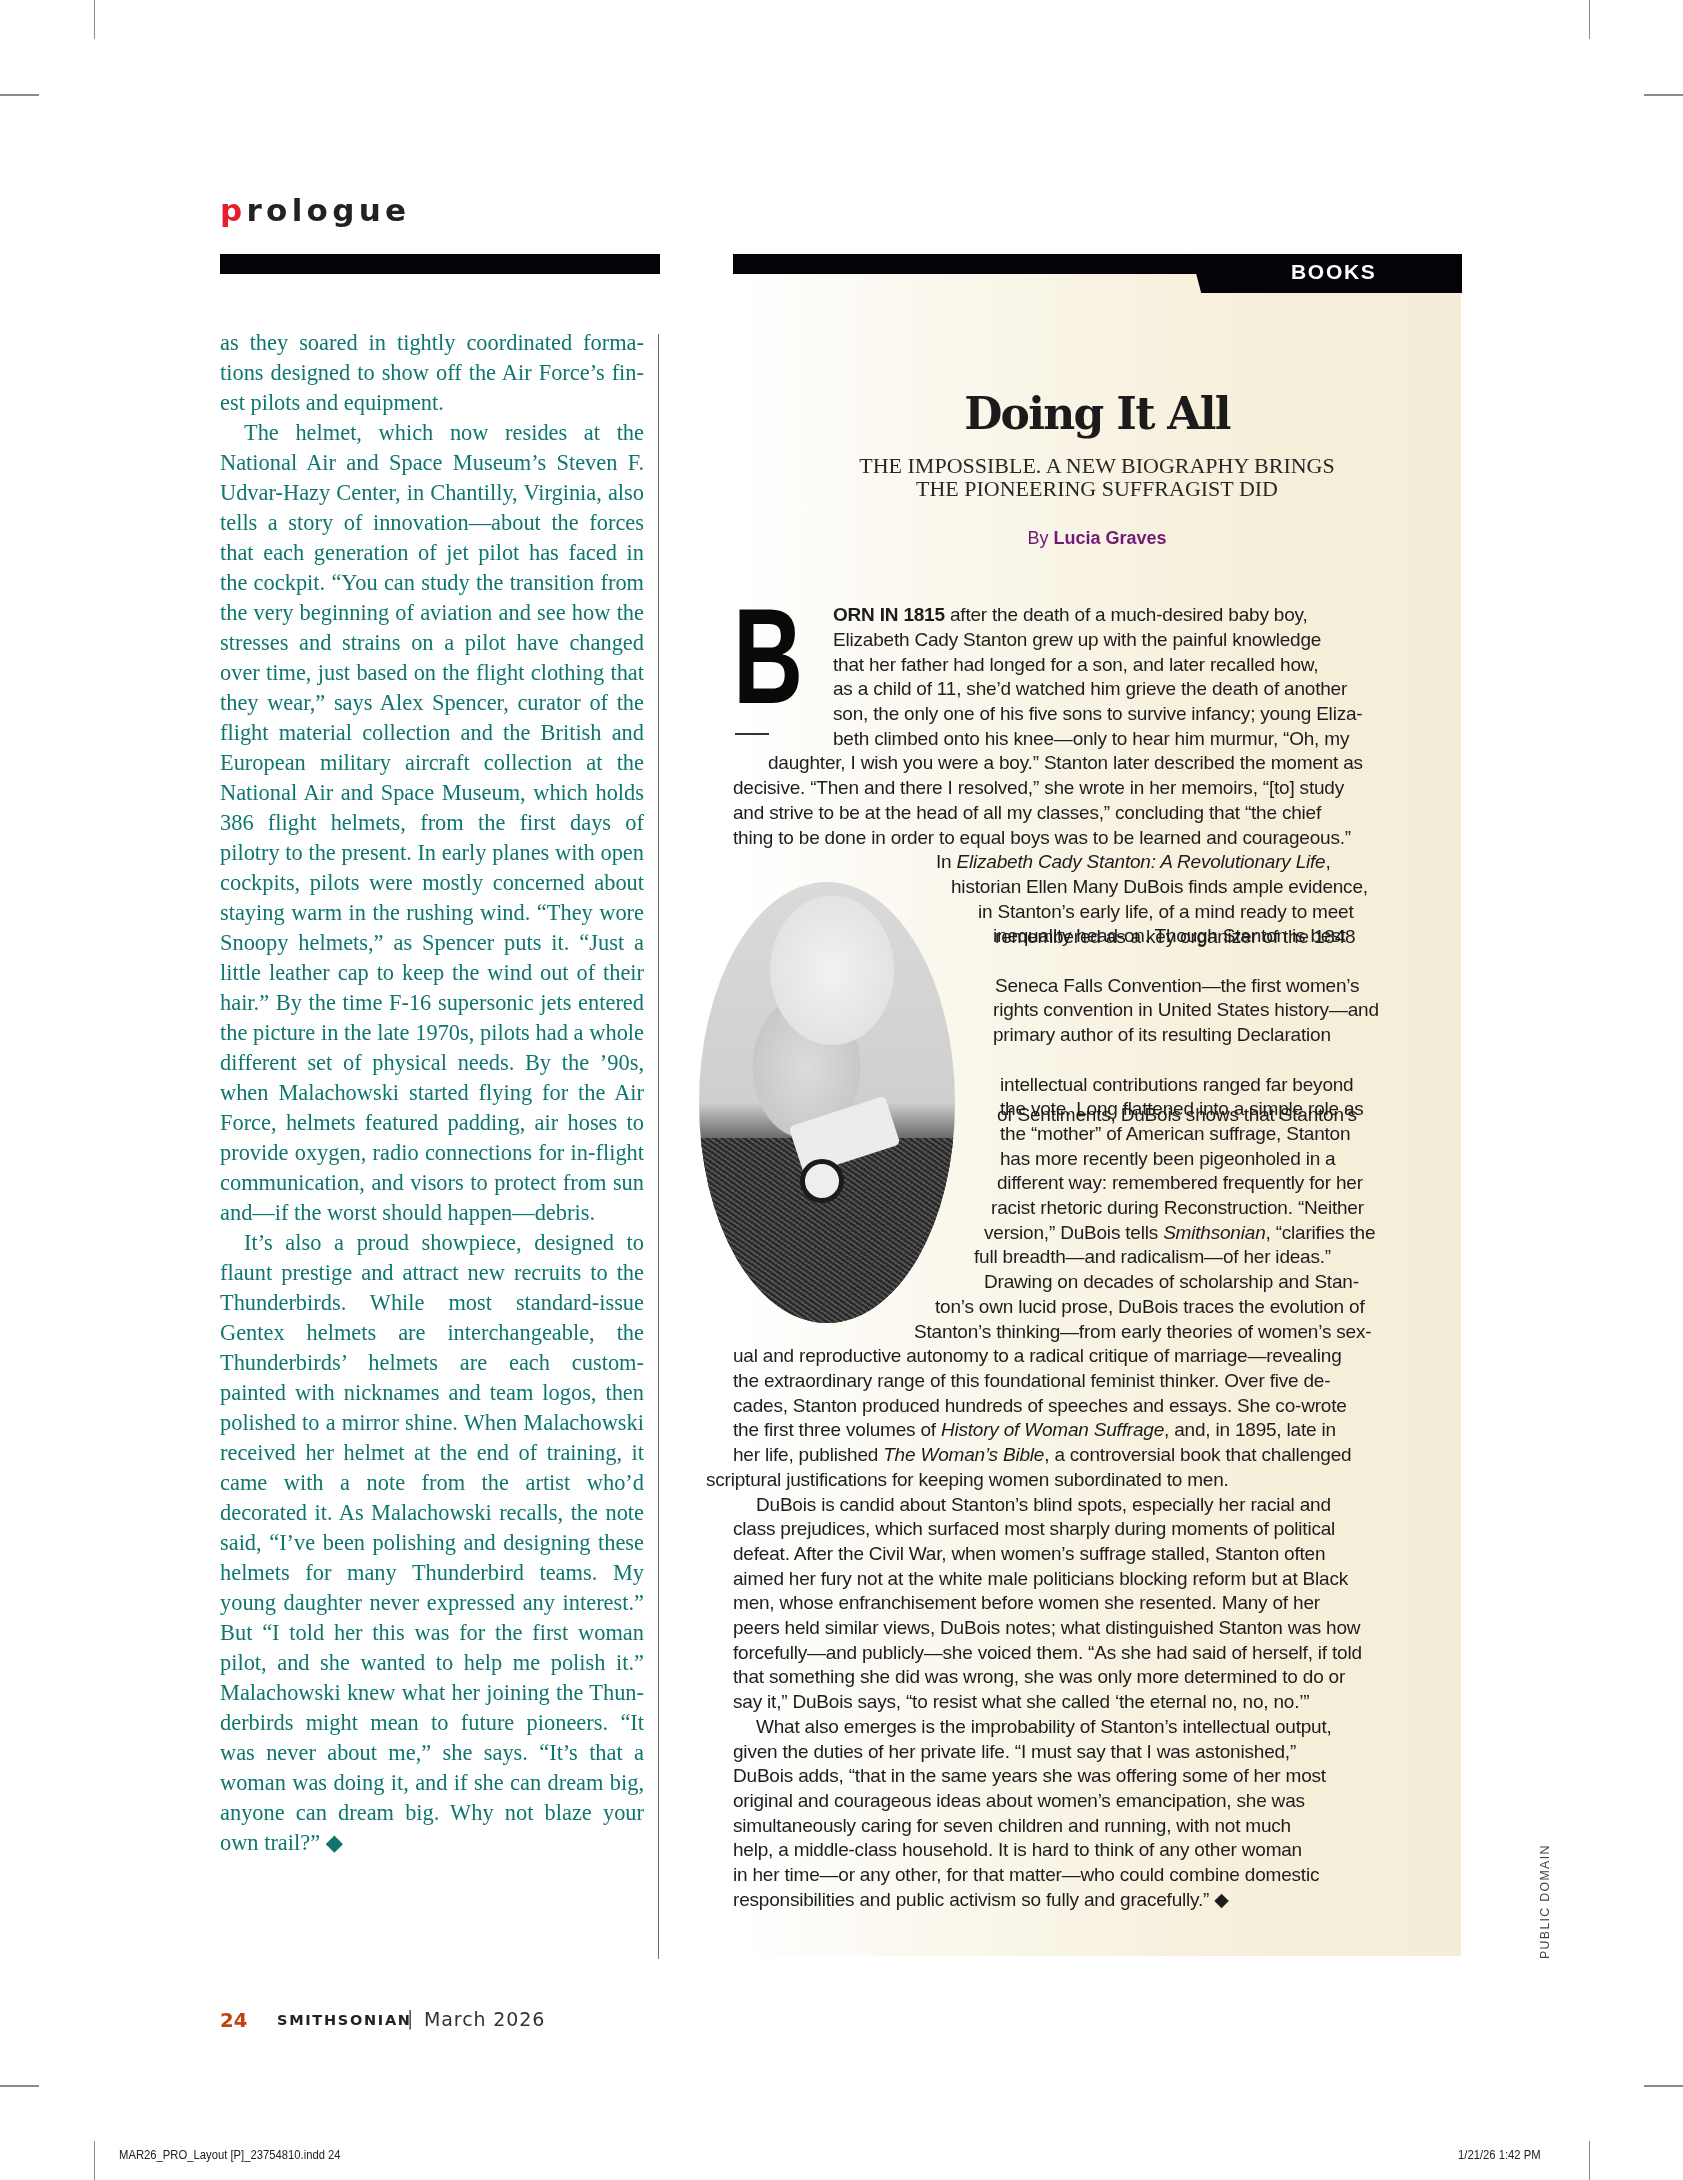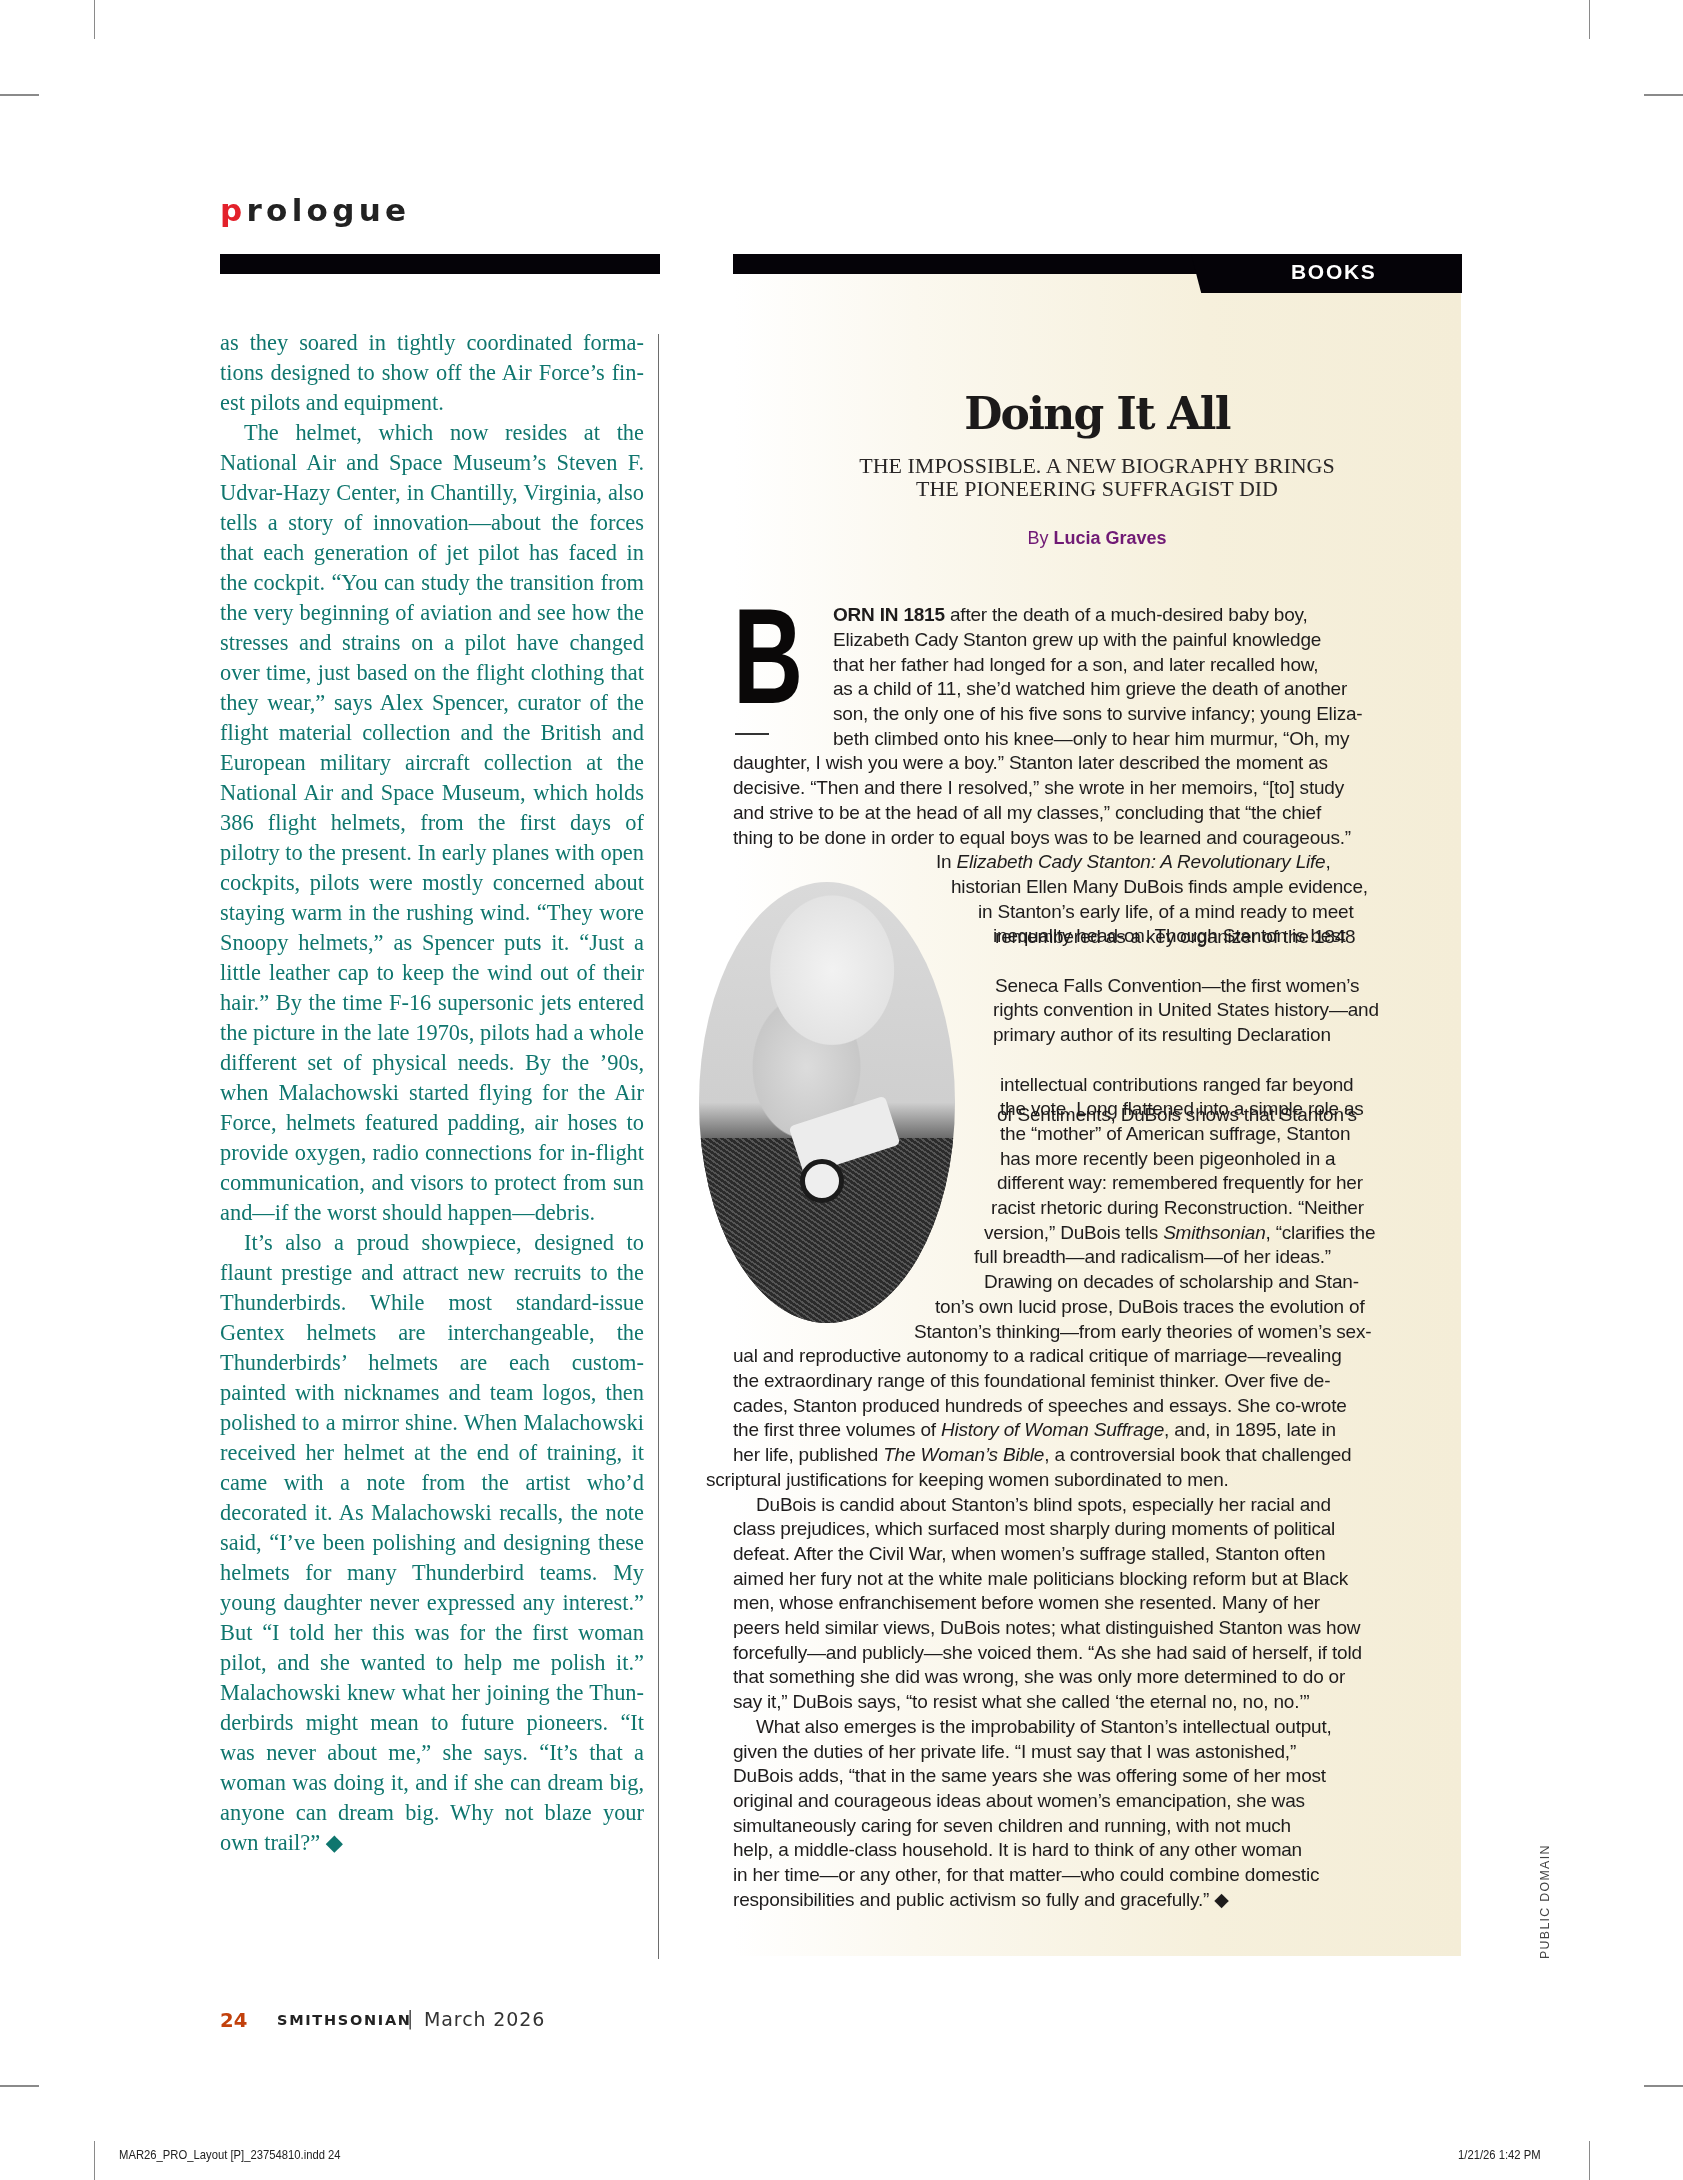--- a/index.html
+++ b/index.html
@@ -97,21 +97,21 @@
   <div class="brooch"></div>
 </div>
 
 <div class="body-lines" id="body-lines">
     <div class="ln" style="left: 833px; top: 602px;"><b>ORN IN 1815</b><span> after the death of a much-desired baby boy,</span></div>
     <div class="ln" style="left: 833px; top: 627px;"><span>Elizabeth Cady Stanton grew up with the painful knowledge</span></div>
     <div class="ln" style="left: 833px; top: 652px;"><span>that her father had longed for a son, and later recalled how,</span></div>
     <div class="ln" style="left: 833px; top: 676px;"><span>as a child of 11, she’d watched him grieve the death of another</span></div>
     <div class="ln" style="left: 833px; top: 701px;"><span>son, the only one of his five sons to survive infancy; young Eliza-</span></div>
     <div class="ln" style="left: 833px; top: 726px;"><span>beth climbed onto his knee—only to hear him murmur, “Oh, my</span></div>
-    <div class="ln" style="left: 733px; top: 750px; text-align: center;"><span>daughter, I wish you were a boy.” Stanton later described the moment as</span></div>
+    <div class="ln" style="left: 768px; top: 750px; text-align: center;"><span>daughter, I wish you were a boy.” Stanton later described the moment as</span></div>
     <div class="ln" style="left: 733px; top: 775px;"><span>decisive. “Then and there I resolved,” she wrote in her memoirs, “[to] study</span></div>
     <div class="ln" style="left: 733px; top: 800px;"><span>and strive to be at the head of all my classes,” concluding that “the chief</span></div>
     <div class="ln" style="left: 733px; top: 825px;"><span>thing to be done in order to equal boys was to be learned and courageous.”</span></div>
     <div class="ln" style="left: 936px; top: 849px;"><span>In </span><i>Elizabeth Cady Stanton: A Revolutionary Life</i><span>,</span></div>
     <div class="ln" style="left: 951px; top: 874px;"><span>historian Ellen Many DuBois finds ample evidence,</span></div>
     <div class="ln" style="left: 978px; top: 899px;"><span>in Stanton’s early life, of a mind ready to meet</span></div>
     <div class="ln" style="left: 993px; top: 923px;"><span>inequality head-on. Though Stanton is best</span></div>
     <div class="ln" style="left: 995px; top: 924px;"><span>remembered as a key organizer of the 1848</span></div>
     <div class="ln" style="left: 995px; top: 973px;"><span>Seneca Falls Convention—the first women’s</span></div>
     <div class="ln" style="left: 993px; top: 997px;"><span>rights convention in United States history—and</span></div>

